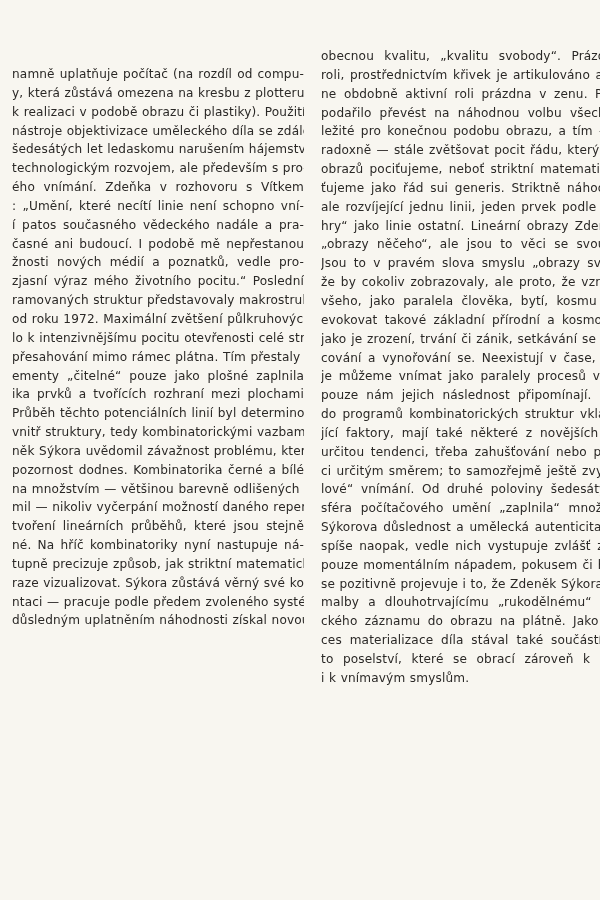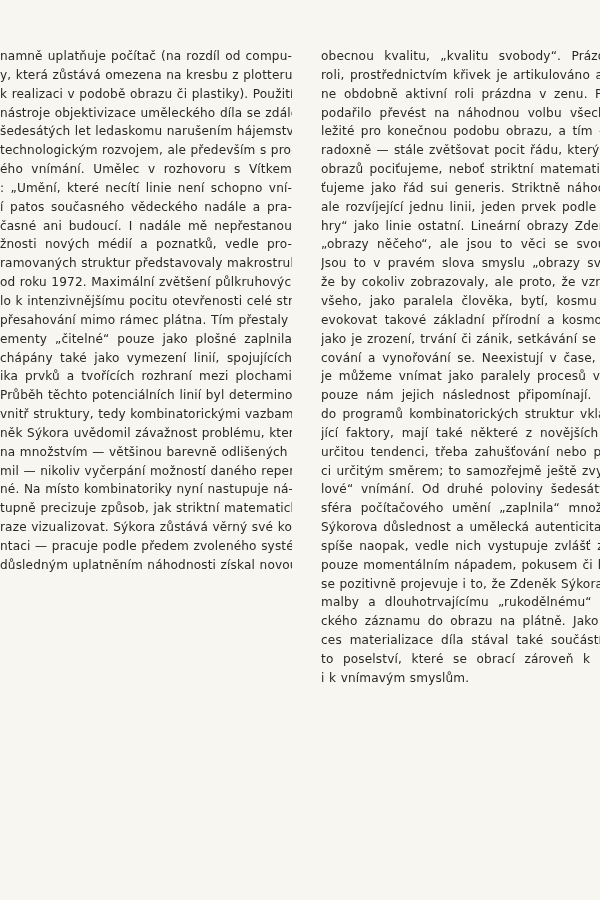--- a/index.html
+++ b/index.html
@@ -11,21 +11,21 @@
     position:relative;
   }
   .col {
     position:absolute;
     top:47px;
     font-size:12.1px;
     line-height:18.85px;
     letter-spacing:0.15px;
     word-spacing:0.5px;
   }
-  .col-left { left:0px; width:292px; }
+  .col-left { left:12px; width:292px;margin-top:18px; }
   .col-right { left:321px; width:300px; }
   .line {
     display:block;
     white-space:nowrap;
     overflow:hidden;
     text-align:justify;
     text-align-last:justify;
   }
   .col-left .line { width:292px; }
   .col-right .line { width:300px; }
@@ -34,38 +34,40 @@
 </head>
 <body>
 
 <div class="col col-left" id="left-col">
     <span class="line">namně uplatňuje počítač (na rozdíl od compu-</span>
     <span class="line">y, která zůstává omezena na kresbu z plotteru</span>
     <span class="line">k realizaci v podobě obrazu či plastiky). Použití</span>
     <span class="line">nástroje objektivizace uměleckého díla se zdálo</span>
     <span class="line">šedesátých let ledaskomu narušením hájemství</span>
     <span class="line">technologickým rozvojem, ale především s pro-</span>
-    <span class="line">ého vnímání. Umělec v rozhovoru s Vítkem</span>
+    <span class="line">ého vnímání. Zdeňka v rozhovoru s Vítkem</span>
     <span class="line">: „Umění, které necítí linie není schopno vní-</span>
     <span class="line">í patos současného vědeckého nadále a pra-</span>
-    <span class="line">časné ani budoucí. I nadále mě nepřestanou</span>
+    <span class="line">časné ani budoucí. I podobě mě nepřestanou</span>
     <span class="line">žnosti nových médií a poznatků, vedle pro-</span>
+    <span class="line">zjasní výraz mého životního pocitu.“ Poslední</span>
     <span class="line">ramovaných struktur představovaly makrostruktu-</span>
     <span class="line">od roku 1972. Maximální zvětšení půlkruhových</span>
     <span class="line">lo k intenzivnějšímu pocitu otevřenosti celé struk-</span>
     <span class="line">přesahování mimo rámec plátna. Tím přestaly být</span>
     <span class="line">ementy „čitelné“ pouze jako plošné zaplnila</span>
-    <span class="line">chápány také jako vymezení linií, spojujících</span>
     <span class="line">ika prvků a tvořících rozhraní mezi plochami</span>
     <span class="line">Průběh těchto potenciálních linií byl determino-</span>
     <span class="line">vnitř struktury, tedy kombinatorickými vazbami.</span>
     <span class="line">něk Sýkora uvědomil závažnost problému, kterému</span>
+    <span class="line">pozornost dodnes. Kombinatorika černé a bílé</span>
     <span class="line">na množstvím — většinou barevně odlišených —</span>
     <span class="line">mil — nikoliv vyčerpání možností daného repertoá-</span>
-    <span class="line">né. Na místo kombinatoriky nyní nastupuje ná-</span>
+    <span class="line">tvoření lineárních průběhů, které jsou stejně</span>
+    <span class="line">né. Na hříč kombinatoriky nyní nastupuje ná-</span>
     <span class="line">tupně precizuje způsob, jak striktní matematickou</span>
     <span class="line">raze vizualizovat. Sýkora zůstává věrný své kon-</span>
     <span class="line">ntaci — pracuje podle předem zvoleného systému</span>
     <span class="line last">důsledným uplatněním náhodnosti získal novou</span>
   </div>
 <div class="col col-right" id="right-col">
     <span class="line">obecnou kvalitu, „kvalitu svobody“. Prázdno</span>
     <span class="line">roli, prostřednictvím křivek je artikulováno a to</span>
     <span class="line">ne obdobně aktivní roli prázdna v zenu. Post</span>
     <span class="line">podařilo převést na náhodnou volbu všechny</span>

